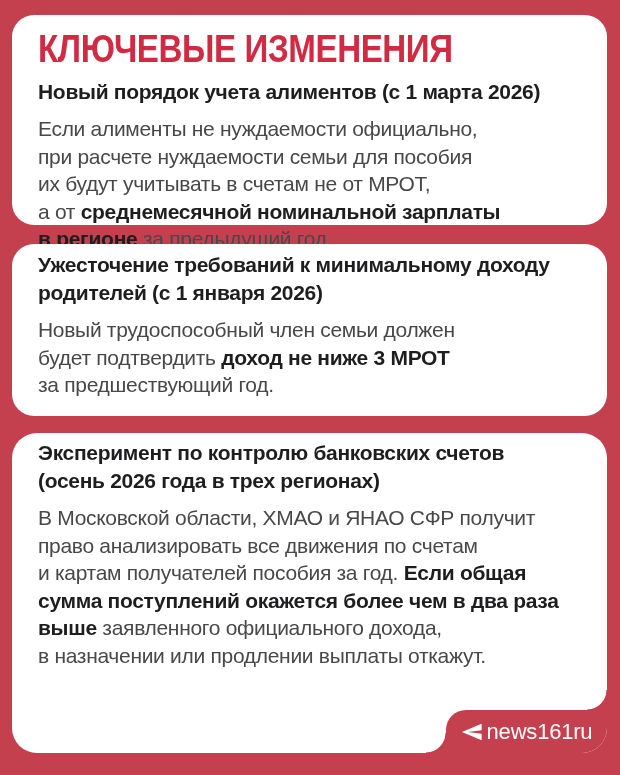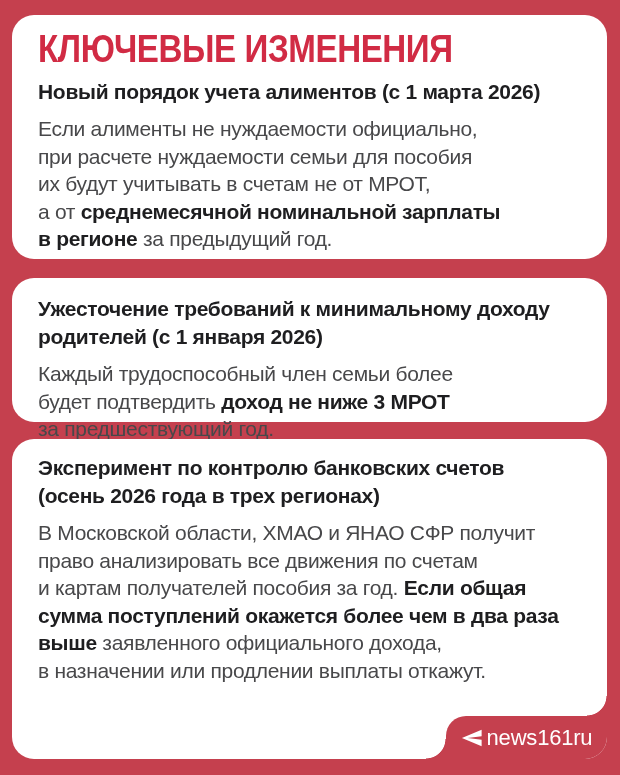--- a/index.html
+++ b/index.html
@@ -22,23 +22,23 @@
     overflow:hidden;
   }
   .card{
     position:relative;
     width:595px;
     margin-left:12px;
     background:var(--card-white);
     border-radius:22px;
     padding:14px 26px 0 26px;
   }
-  .card-1{margin-top:15px;height:244px;padding-top:12px;}
-  .card-2{margin-top:19px;height:144px;padding-top:17px;}
-  .card-3{margin-top:17px;height:320px;padding-top:15px;overflow:hidden;}
+  .card-1{margin-top:15px;height:210px;padding-top:12px;}
+  .card-2{margin-top:19px;height:172px;padding-top:7px;}
+  .card-3{margin-top:17px;height:320px;padding-top:6px;overflow:hidden;border-radius:25px;}
   .main-title{
     color:var(--title-red);
     font-weight:700;
     font-size:39px;
     line-height:44px;
     letter-spacing:-0.5px;
     transform:scaleX(0.85);
     transform-origin:left center;
     white-space:nowrap;
     margin-bottom:7px;
@@ -96,21 +96,21 @@
 <div class="page">
 
   <div class="card card-1">
     <div class="main-title">КЛЮЧЕВЫЕ ИЗМЕНЕНИЯ</div>
     <div class="card-heading"><span>Новый порядок учета алиментов (с 1 марта 2026)</span></div>
     <div class="card-body"><span>Если алименты не нуждаемости официально,</span><br><span>при расчете нуждаемости семьи для пособия</span><br><span>их будут учитывать в счетам не от МРОТ,</span><br><span>а от </span><span class="seg-b">среднемесячной номинальной зарплаты</span><br><span class="seg-b">в регионе</span><span> за предыдущий год.</span></div>
   </div>
 
   <div class="card card-2">
     <div class="card-heading"><span>Ужесточение требований к минимальному доходу</span><br><span>родителей (с 1 января 2026)</span></div>
-    <div class="card-body"><span>Каждый трудоспособный член семьи более</span><br><span>будет подтвердить </span><span class="seg-b">доход не ниже 3 МРОТ</span><br><span>за предшествующий год.</span></div>
+    <div class="card-body"><span>Новый трудоспособный член семьи должен</span><br><span>будет подтвердить </span><span class="seg-b">доход не ниже 3 МРОТ</span><br><span>за предшествующий год.</span></div>
   </div>
 
   <div class="card card-3">
     <div class="card-heading"><span>Эксперимент по контролю банковских счетов</span><br><span>(осень 2026 года в трех регионах)</span></div>
     <div class="card-body"><span>В Московской области, ХМАО и ЯНАО СФР получит</span><br><span>право анализировать все движения по счетам</span><br><span>и картам получателей пособия за год. </span><span class="seg-b">Если общая</span><br><span class="seg-b">сумма поступлений окажется более чем в два раза</span><br><span class="seg-b">выше</span><span> заявленного официального дохода,</span><br><span>в назначении или продлении выплаты откажут.</span></div>
 
     <div class="fillet fillet-left"></div>
     <div class="fillet fillet-top"></div>
     <div class="badge">
       <svg class="badge-plane" viewBox="0 0 24 24" aria-hidden="true">

